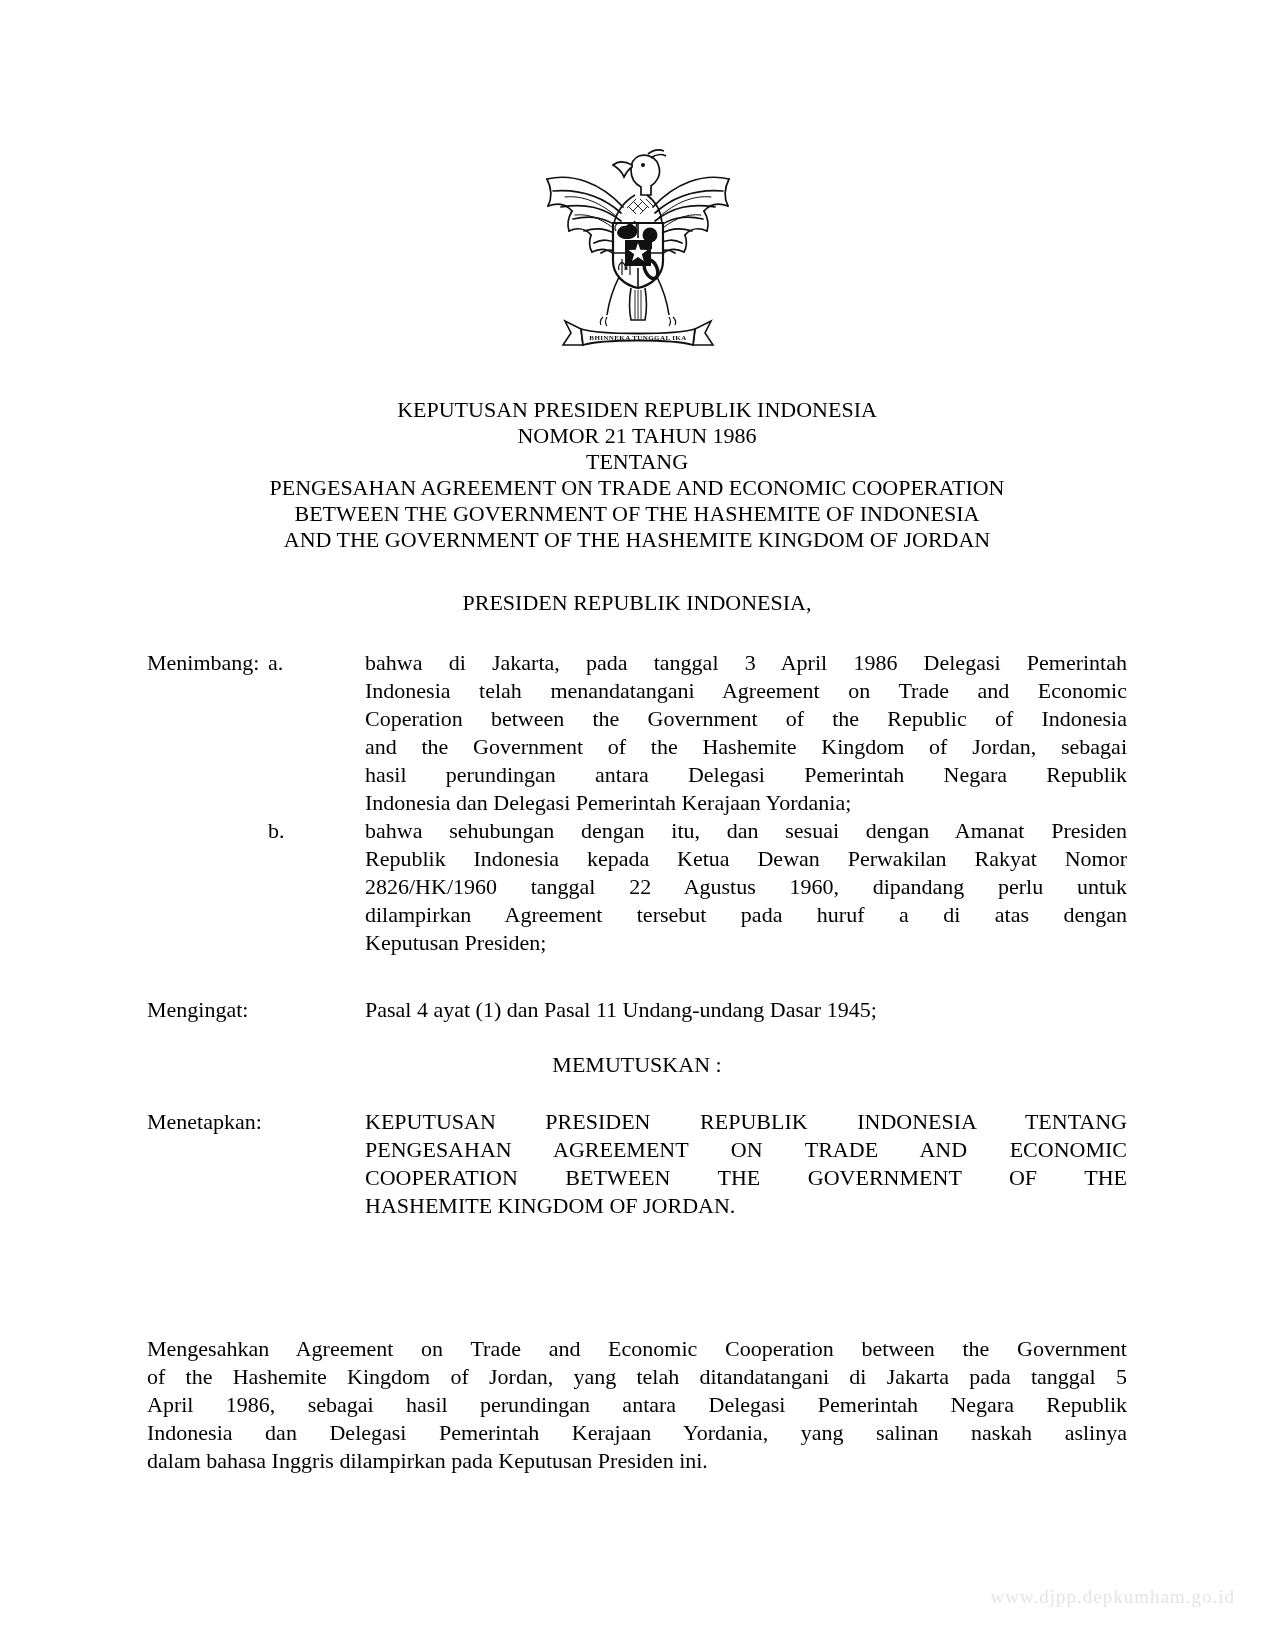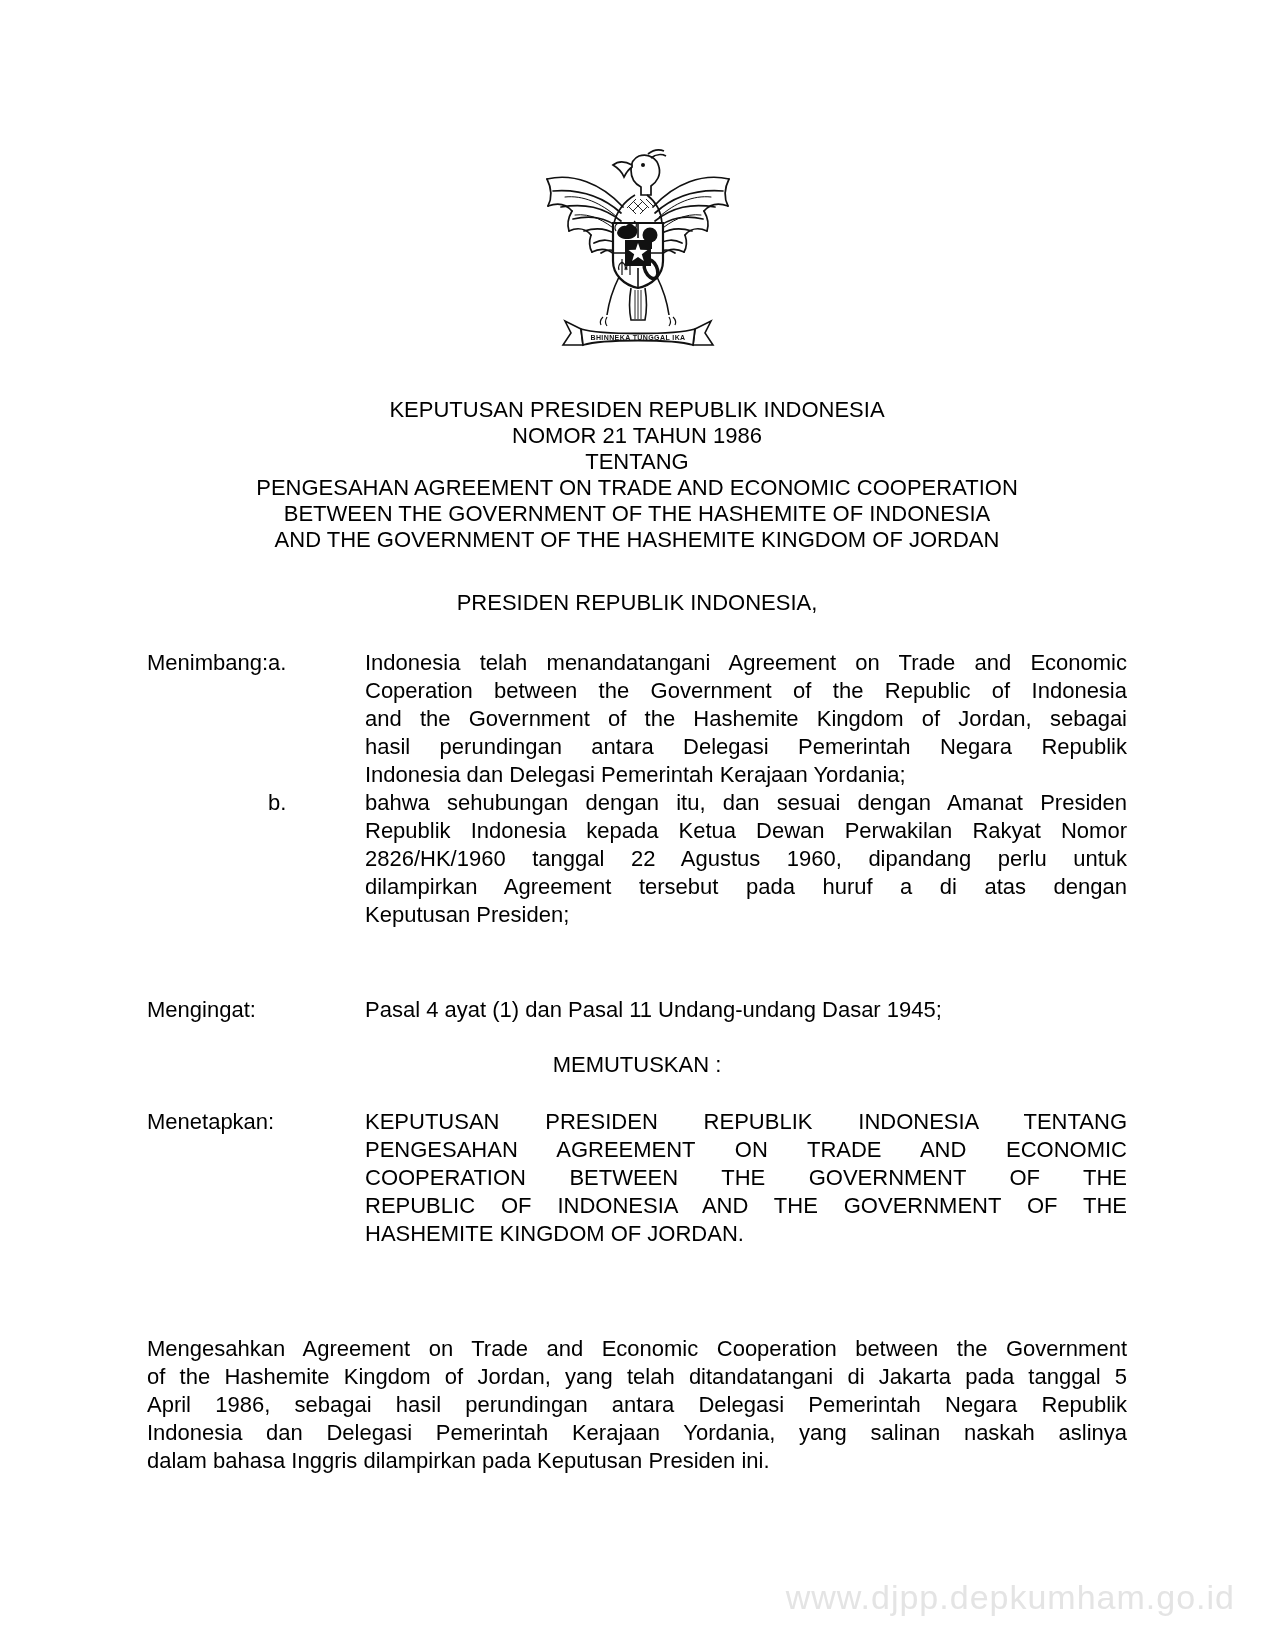--- a/index.html
+++ b/index.html
@@ -1,18 +1,18 @@
 <!DOCTYPE html>
 <html><head>
 <meta charset="utf-8">
 <style>
   html,body { margin:0; padding:0; background:#fff; }
   .page {
     position:relative; width:1275px; height:1650px; background:#ffffff;
-    font-family:Liberation Sans, sans-serif;
+    font-family:Liberation Serif, serif;
     font-size:22px; line-height:28px; color:#000; overflow:hidden;
   }
   .emblem { position:absolute; top:149px; left:542px; width:192px; height:200px; }
   .centered { position:absolute; left:147px; width:980px; text-align:center; line-height:26px; height:26px; }
   .title-block { position:absolute; left:147px; width:980px; line-height:26px; }
   .cline { text-align:center; height:26px; overflow:hidden; }
   .row { position:absolute; left:147px; width:980px; display:flex; align-items:flex-start; }
   .label { width:121px; flex:none; }
   .label.wide { width:218px; flex:none; }
   .items { width:859px; flex:none; }
@@ -20,21 +20,21 @@
   .marker { width:97px; flex:none; }
   .content { width:762px; flex:none; }
   .paragraph { position:absolute; left:147px; width:980px; }
   .jline { text-align:justify; height:28px; overflow:hidden; }
   .jline::after { content:""; display:inline-block; width:100%; height:0; }
   .jline.last { text-align:left; }
   .jline.last::after { content:none; }
   .plain { text-align:left; }
   .watermark {
     position:absolute; top:1582px; right:40px;
-    font-size:34px; line-height:30px; color:#e4e4e4; letter-spacing:1px;
+    font-size:19px; line-height:30px; color:#e4e4e4; letter-spacing:1px;
   }
   .emblem svg { display:block; }
 </style>
 </head>
 <body>
 
 <div class="page">
 
   <div class="emblem">
     <svg width="192" height="200" viewBox="0 0 190 200">
@@ -116,20 +116,21 @@
     </div>
 
   <div class="centered" style="top:590px">PRESIDEN REPUBLIK INDONESIA,</div>
 
   <div class="row" style="top:649px">
     <div class="label">Menimbang:</div>
     <div class="items">
       <div class="item">
         <div class="marker">a.</div>
         <div class="content">
+            <div class="jline">bahwa di Jakarta, pada tanggal 3 April 1986 Delegasi Pemerintah</div>
             <div class="jline">Indonesia telah menandatangani Agreement on Trade and Economic</div>
             <div class="jline">Coperation between the Government of the Republic of Indonesia</div>
             <div class="jline">and the Government of the Hashemite Kingdom of Jordan, sebagai</div>
             <div class="jline">hasil perundingan antara Delegasi Pemerintah Negara Republik</div>
             <div class="jline last">Indonesia dan Delegasi Pemerintah Kerajaan Yordania;</div>
           </div>
       </div>
       <div class="item">
         <div class="marker">b.</div>
         <div class="content">
@@ -149,21 +150,20 @@
   </div>
 
   <div class="centered" style="top:1052px">MEMUTUSKAN :</div>
 
   <div class="row" style="top:1108px">
     <div class="label wide">Menetapkan:</div>
     <div class="content">
         <div class="jline">KEPUTUSAN PRESIDEN REPUBLIK INDONESIA TENTANG</div>
         <div class="jline">PENGESAHAN AGREEMENT ON TRADE AND ECONOMIC</div>
         <div class="jline">COOPERATION BETWEEN THE GOVERNMENT OF THE</div>
-        <div class="jline">REPUBLIC OF INDONESIA AND THE GOVERNMENT OF THE</div>
         <div class="jline last">HASHEMITE KINGDOM OF JORDAN.</div>
       </div>
   </div>
 
 
   <div class="paragraph" style="top:1335px">
       <div class="jline">Mengesahkan Agreement on Trade and Economic Cooperation between the Government</div>
       <div class="jline">of the Hashemite Kingdom of Jordan, yang telah ditandatangani di Jakarta pada tanggal 5</div>
       <div class="jline">April 1986, sebagai hasil perundingan antara Delegasi Pemerintah Negara Republik</div>
       <div class="jline">Indonesia dan Delegasi Pemerintah Kerajaan Yordania, yang salinan naskah aslinya</div>

